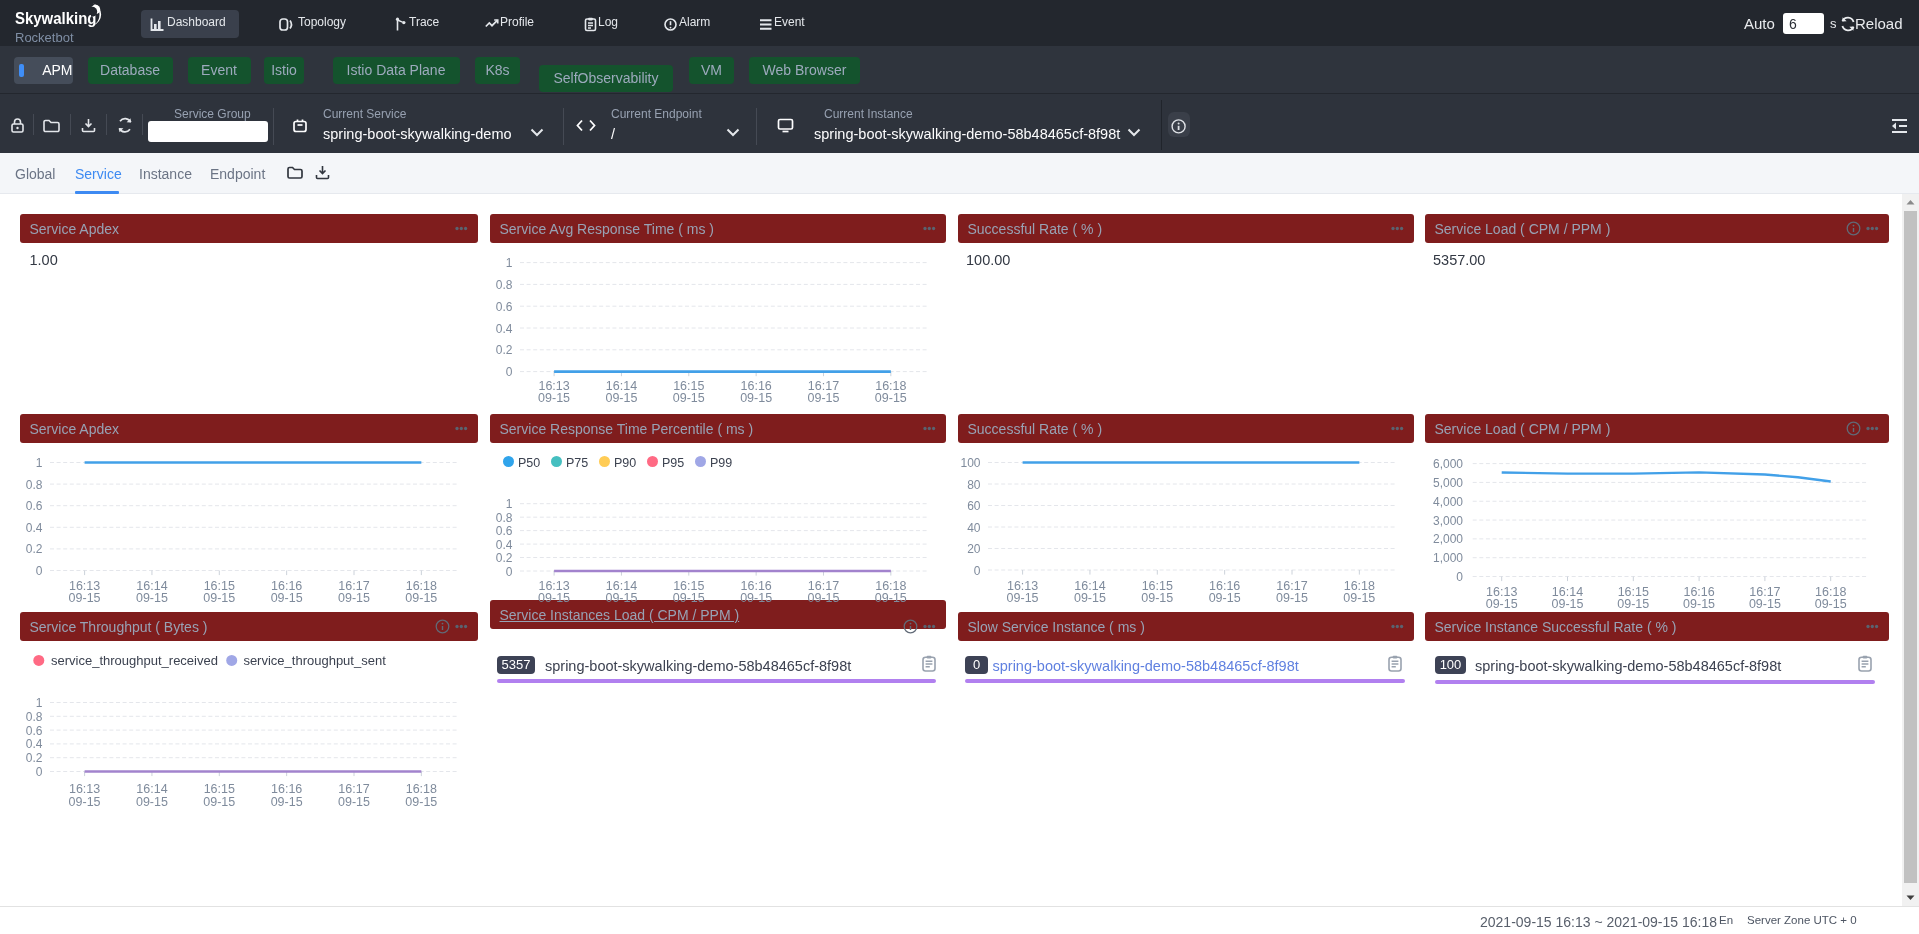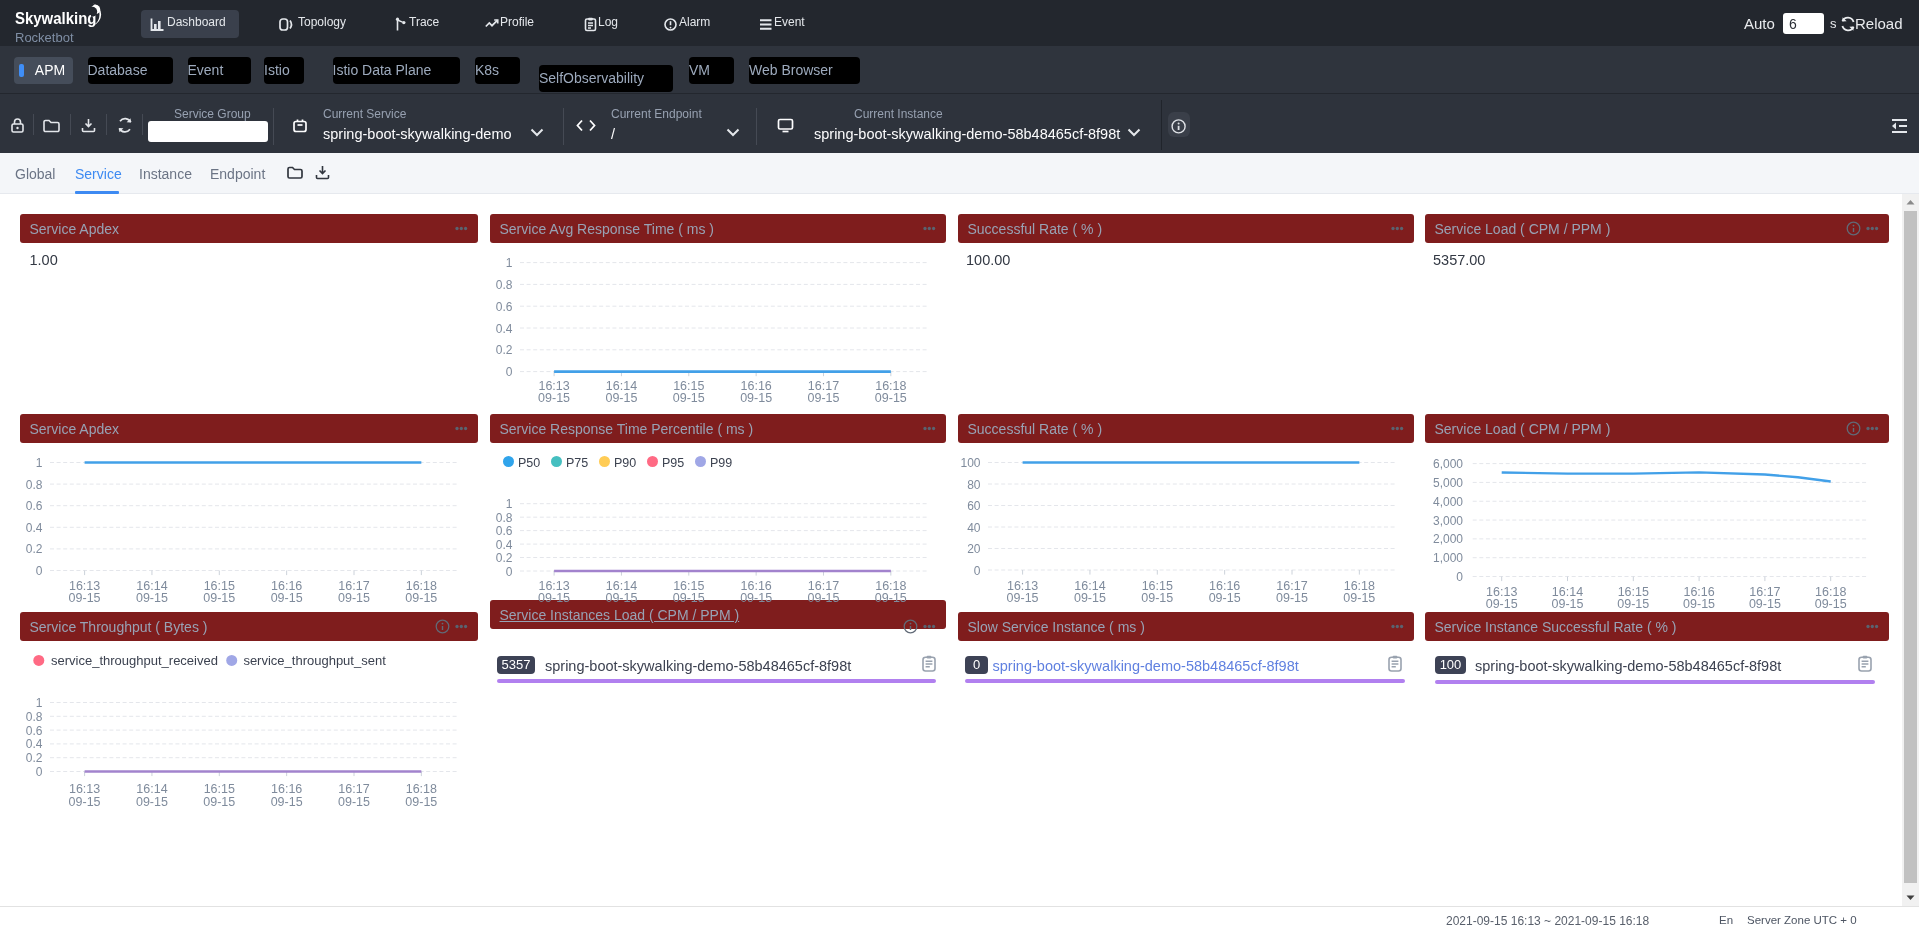--- a/index.html
+++ b/index.html
@@ -3,21 +3,21 @@
 <style>
 * { box-sizing: border-box; margin:0; padding:0; }
 html,body { width:1919px; height:934px; overflow:hidden; }
 body { font-family:"Liberation Sans",sans-serif; background:#fff; position:relative; }
 .abs { position:absolute; }
 .bar1 { left:0; top:0; width:1919px; height:46px; background:#23272e; }
 .bar2 { left:0; top:46px; width:1919px; height:47px; background:#2f343d; }
 .bar3 { left:0; top:93px; width:1919px; height:60px; background:#2e333c; border-top:1px solid #23272e; }
 .tabstrip { left:0; top:153px; width:1919px; height:41px; background:#f4f6f9; border-bottom:1px solid #e6e9ee; }
 .navtxt { color:#e4e7eb; font-size:12px; font-weight:500; }
-.chip { position:absolute; top:57px; height:27px; background:#000000; border-radius:4px; color:#9daabd; font-size:14px; line-height:27px; text-align:left; }
+.chip { position:absolute; top:57px; height:27px; background:#14532d; border-radius:4px; color:#9daabd; font-size:14px; line-height:27px; text-align:center; }
 .chip.on { background:#454d5a; color:#fff; }
 .hdr { position:absolute; height:29px; background:#7f1d1d; border-radius:3px; color:#98a2b4; font-size:14px; line-height:30px; padding-left:10px; }
 .bigval { position:absolute; color:#323843; font-size:14.5px; }
 .badge { position:absolute; height:18px; background:#3d4255; border-radius:4px; color:#fff; font-size:13px; line-height:18px; text-align:center; font-weight:500;}
 .lname { position:absolute; font-size:14.5px; }
 .uline { position:absolute; height:4px; background:#b180ef; border-radius:2px; }
 .tab { position:absolute; top:166px; font-size:14px; color:#6b7485; }
 .lbl3 { position:absolute; font-size:12px; color:#97a1b1; }
 .val3 { position:absolute; font-size:14.5px; color:#fdfdfe; font-weight:500; }
 .vdiv { position:absolute; width:1px; background:#454a54; }
@@ -83,21 +83,21 @@
 <div class="abs" style="left:1789px;top:16px;color:#2a2e35;font-size:14px;">6</div>
 <div class="abs" style="left:1830px;top:16px;color:#e9ebee;font-size:13px;">s</div>
 <svg class="abs" style="left:1840px;top:16px;" width="16" height="16" viewBox="0 0 16 16">
  <path d="M13.6 6 a6 6 0 0 0 -11.2 -0.8" stroke="#e9ebee" stroke-width="1.8" fill="none"></path>
  <path d="M2.4 10 a6 6 0 0 0 11.2 0.8" stroke="#e9ebee" stroke-width="1.8" fill="none"></path>
  <path d="M2.6 1.2 L2.3 5.6 L6.6 5.2 Z" fill="#e9ebee"></path>
  <path d="M13.4 14.8 L13.7 10.4 L9.4 10.8 Z" fill="#e9ebee"></path>
 </svg>
 <div class="abs" style="left:1855px;top:15px;color:#e9ebee;font-size:15px;font-weight:500;">Reload</div>
 
-<div class="chip on" style="left:13.5px;width:59px;padding-left:14px;text-align:center;">APM</div>
+<div class="chip on" style="left:13.5px;width:59px;padding-left:14px;text-align:right;">APM</div>
 <div class="chip" style="left:87.5px;width:85px;">Database</div>
 <div class="chip" style="left:187.5px;width:63px;">Event</div>
 <div class="chip" style="left:264px;width:40px;">Istio</div>
 <div class="chip" style="left:332.5px;width:127px;">Istio Data Plane</div>
 <div class="chip" style="left:475px;width:45px;">K8s</div>
 <div class="chip" style="left:539px;width:134px;margin-top:8px;">SelfObservability</div>
 <div class="chip" style="left:689px;width:45px;">VM</div>
 <div class="chip" style="left:749px;width:111px;">Web Browser</div>
 <div class="abs" style="left:19px;top:64px;width:5px;height:13px;border-radius:2px;background:#3f8ef7;"></div>
 <svg class="abs" style="left:11px;top:118px;" width="13" height="15" viewBox="0 0 13 15">
@@ -142,21 +142,21 @@
 <div class="lbl3" style="left:611px;top:107px;">Current Endpoint</div>
 <div class="val3" style="left:611px;top:126px;">/</div>
 <svg class="abs" style="left:726px;top:128px;" width="14" height="9" viewBox="0 0 14 9">
     <path d="M1.5 1.5 L7 7 L12.5 1.5" stroke="#e4e7eb" stroke-width="2" fill="none"></path>
   </svg>
 <div class="vdiv" style="left:756px;top:108px;height:37px;"></div>
 <svg class="abs" style="left:777px;top:118px;" width="17" height="15" viewBox="0 0 17 15">
     <rect x="1.5" y="1.5" width="14" height="9.5" rx="1.5" stroke="#fdfdfe" stroke-width="1.7" fill="none"></rect>
     <path d="M5.5 13.5 H11.5" stroke="#fdfdfe" stroke-width="1.7"></path>
   </svg>
-<div class="lbl3" style="left:854px;top:107px;text-align:center;">Current Instance</div>
+<div class="lbl3" style="left:824px;top:107px;text-align:center;">Current Instance</div>
 <div class="val3" style="left:814px;top:126px;">spring-boot-skywalking-demo-58b48465cf-8f98t</div>
 <svg class="abs" style="left:1127px;top:128px;" width="14" height="9" viewBox="0 0 14 9">
     <path d="M1.5 1.5 L7 7 L12.5 1.5" stroke="#e4e7eb" stroke-width="2" fill="none"></path>
   </svg>
 <div class="vdiv" style="left:1161px;top:100px;height:50px;background:#20242b;"></div>
 <div class="abs" style="left:1168px;top:111.5px;width:22px;height:25px;background:#3a3f49;border-radius:6px;"></div>
 <svg class="abs" style="left:1171px;top:118.5px;" width="16" height="16" viewBox="0 0 16 16">
     <circle cx="7.6" cy="7.4" r="6.5" stroke="#dfe2e6" stroke-width="1.4" fill="none"></circle>
     <path d="M7.6 6.8 V11" stroke="#dfe2e6" stroke-width="1.8"></path>
     <circle cx="7.6" cy="4.4" r="1" fill="#dfe2e6"></circle>
@@ -494,21 +494,21 @@
   </svg>
 <div class="uline" style="left:965px;top:679px;width:440px;"></div>
 <div class="badge" style="left:1435px;top:655.5px;width:31px;">100</div>
 <div class="lname" style="left:1475px;top:658px;color:#3c4150;">spring-boot-skywalking-demo-58b48465cf-8f98t</div>
 <svg class="abs" style="left:1857.5px;top:654.5px;" width="14" height="17" viewBox="0 0 14 17">
     <rect x="1" y="2.2" width="12" height="13.8" rx="2.5" stroke="#99a2af" stroke-width="1.6" fill="none"></rect>
     <rect x="4.6" y="0.8" width="4.8" height="2.8" rx="1" fill="#99a2af"></rect>
     <path d="M3.6 6.2 H10.4 M3.6 9 H10.4 M3.6 11.8 H7.8" stroke="#99a2af" stroke-width="1.5"></path>
   </svg>
 <div class="uline" style="left:1435px;top:679.5px;width:440px;"></div>
-<div class="abs" style="left:1446px;top:914px;font-size:12px;color:#585f6b;">2021-09-15 16:13 ~ 2021-09-15 16:18</div>
+<div class="abs" style="left:1480px;top:914px;font-size:14px;color:#585f6b;">2021-09-15 16:13 ~ 2021-09-15 16:18</div>
 <div class="abs" style="left:1719px;top:914px;font-size:11.5px;color:#4d5563;">En</div>
 <div class="abs" style="left:1747px;top:914px;font-size:11.5px;color:#4d5563;">Server Zone UTC + 0</div>
 <div class="abs" style="left:1902px;top:194px;width:17px;height:712px;background:#f1f1f1;"></div>
 <svg class="abs" style="left:1902px;top:194px;" width="17" height="17">
     <path d="M4.5 10.5 L8.5 6 L12.5 10.5 Z" fill="#8a8a8a"></path>
   </svg>
 <div class="abs" style="left:1904px;top:211px;width:12.5px;height:672px;background:#c1c1c1;"></div>
 <svg class="abs" style="left:1902px;top:889px;" width="17" height="17">
     <path d="M4.5 6.5 L8.5 11 L12.5 6.5 Z" fill="#3f3f3f"></path>
   </svg>

